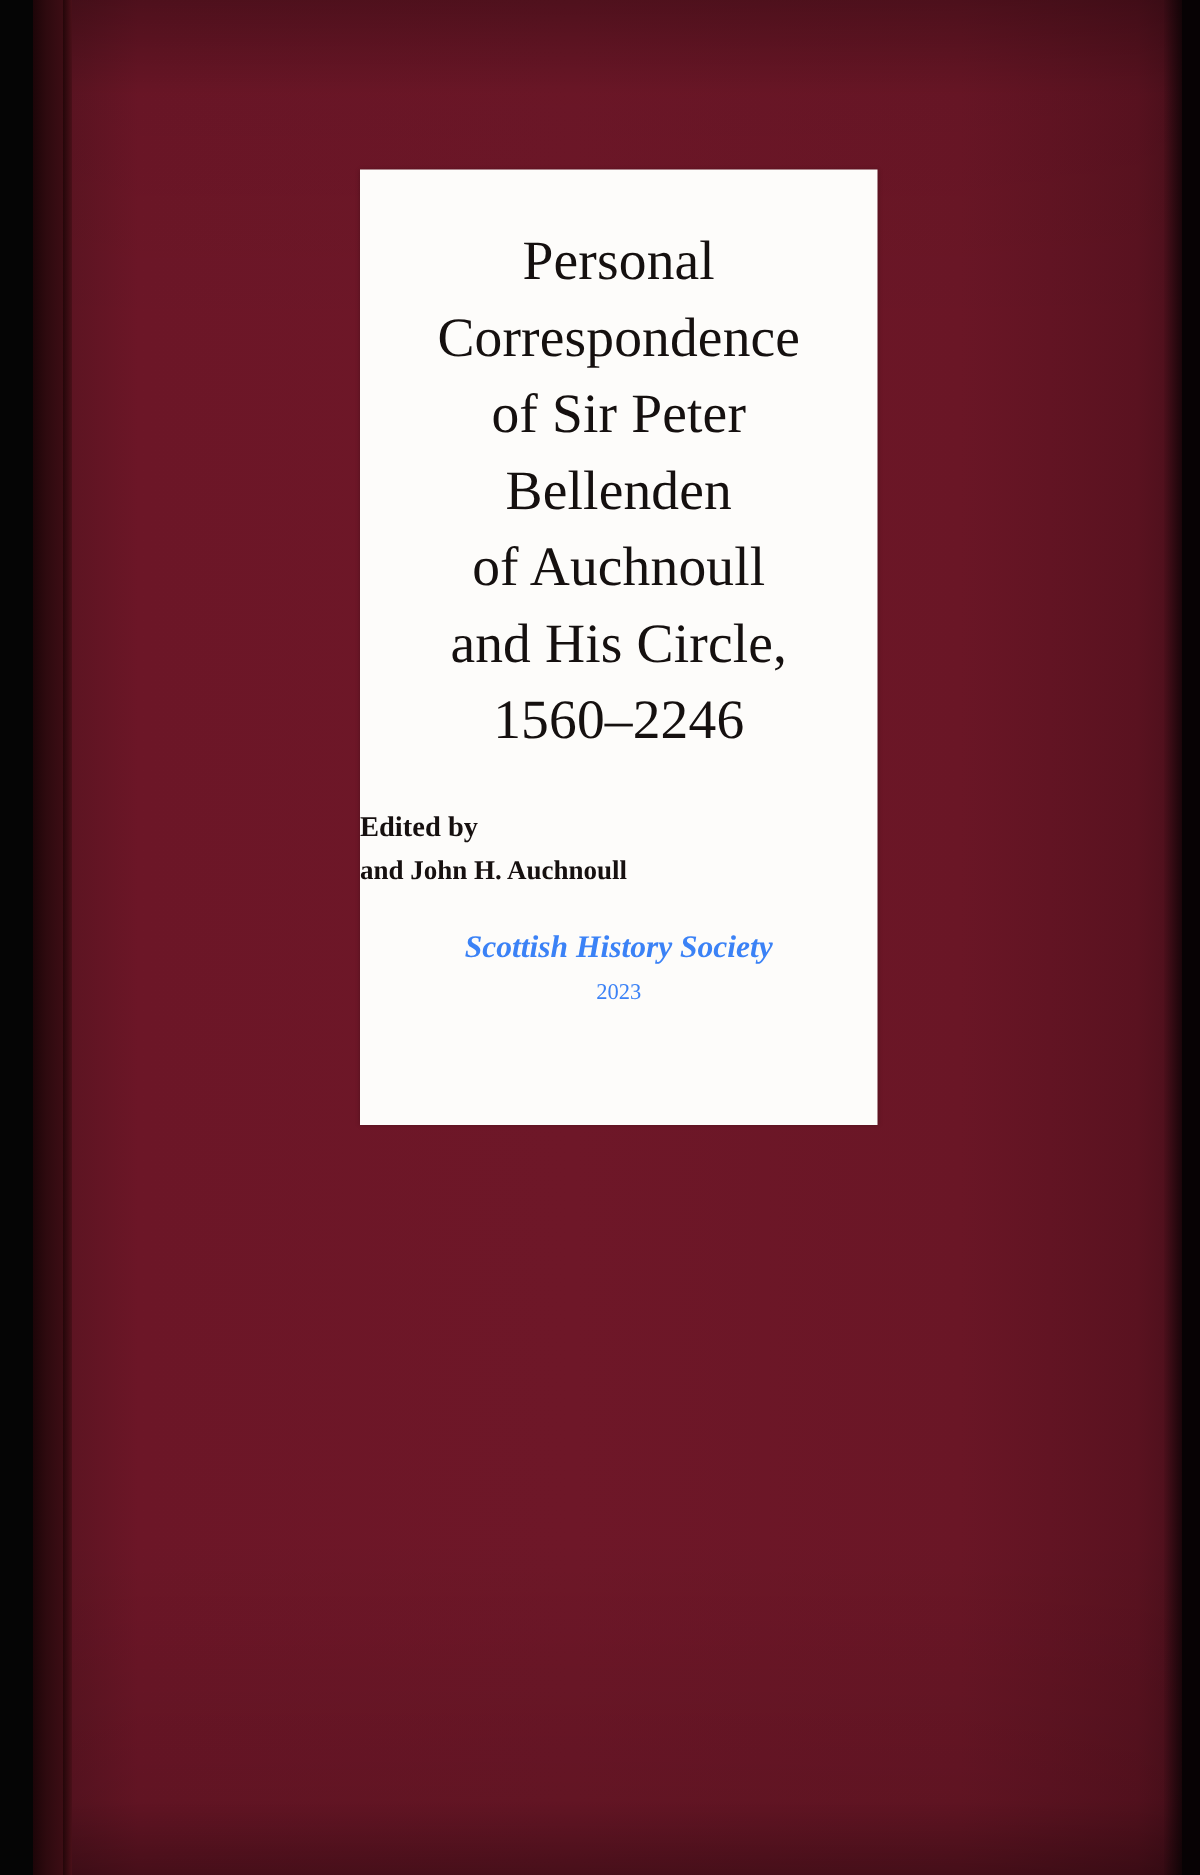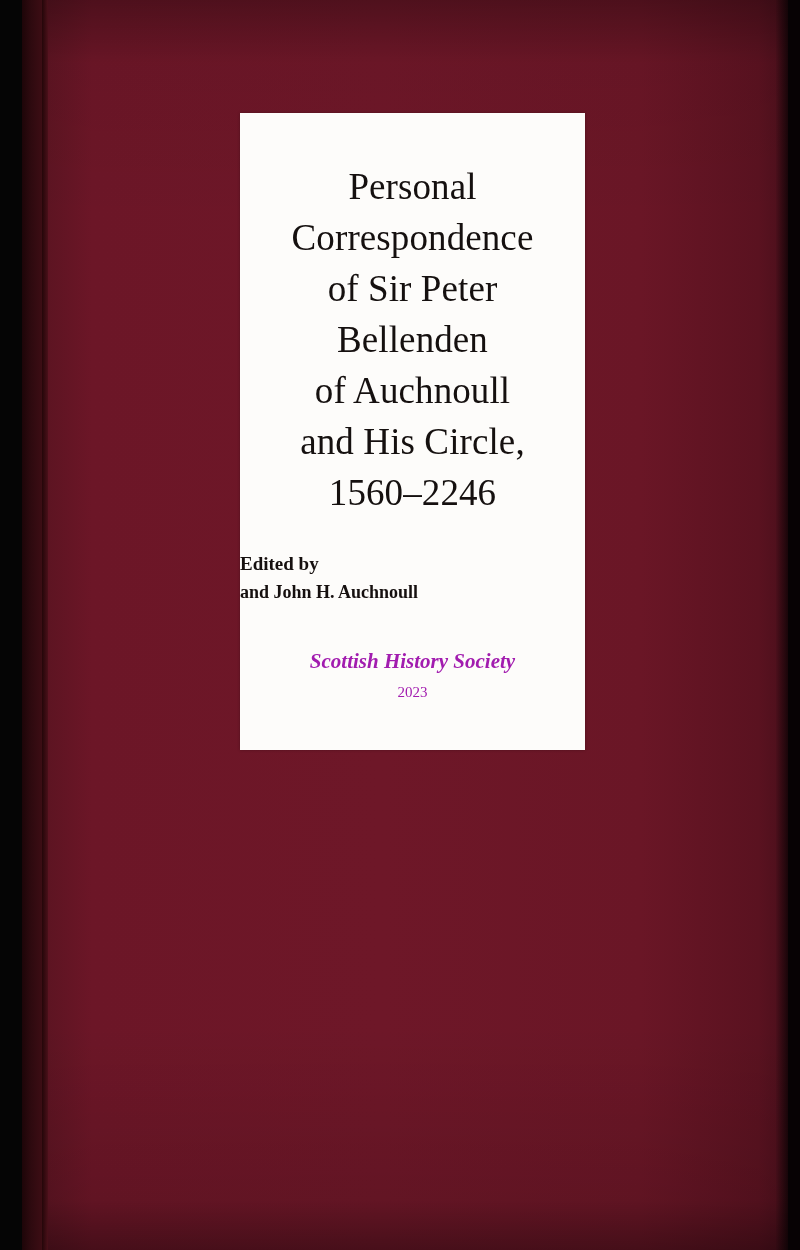--- a/index.html
+++ b/index.html
@@ -125,21 +125,21 @@
     left: 0;
     top: 0;
     width: 100%;
     height: 100%;
     display: flex;
     flex-direction: column;
     align-items: center;
   }
 
   .title-block {
-    margin-top: 48px;
+    margin-top: 36px;
     width: 100%;
     text-align: center;
     color: #15100f;
   }
   .title-line {
     font-family: "Liberation Serif", serif;
     font-size: 37px;
     line-height: 51px;
     letter-spacing: 0.1px;
     white-space: nowrap;
@@ -154,24 +154,24 @@
   .editor-line {
     font-size: 19px;
     line-height: 28px;
     font-weight: bold;
   }
   .editor-line.small {
     font-size: 18px;
   }
 
   .publisher-block {
-    margin-top: 40px;
+    margin-top: 22px;
     width: 100%;
     text-align: center;
-    color: #a21caf;
+    color: #3b82f6;
   }
   .publisher-name {
     font-family: "Liberation Serif", serif;
     font-style: italic;
     font-weight: bold;
     font-size: 21px;
     line-height: 30px;
   }
   .publisher-year {
     font-family: "Liberation Serif", serif;

